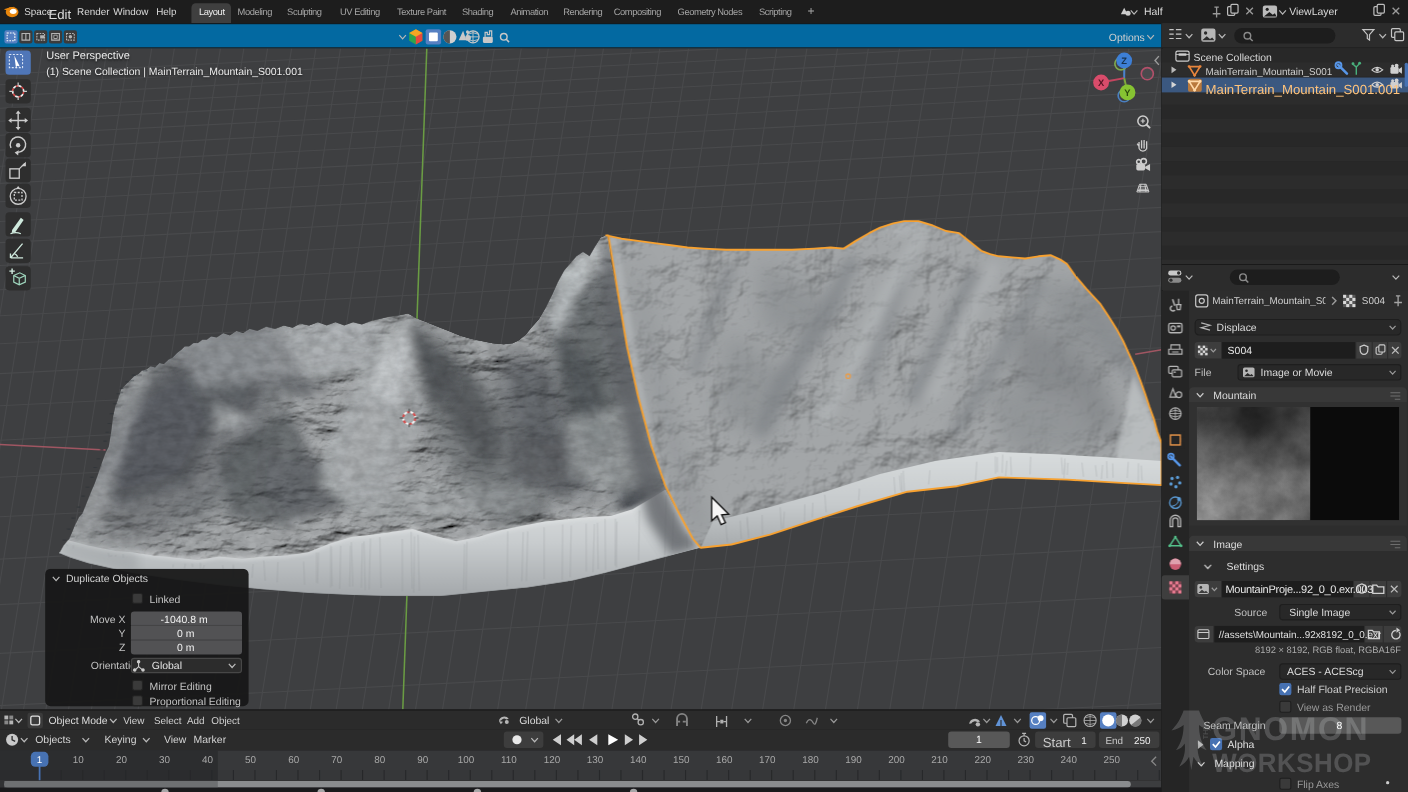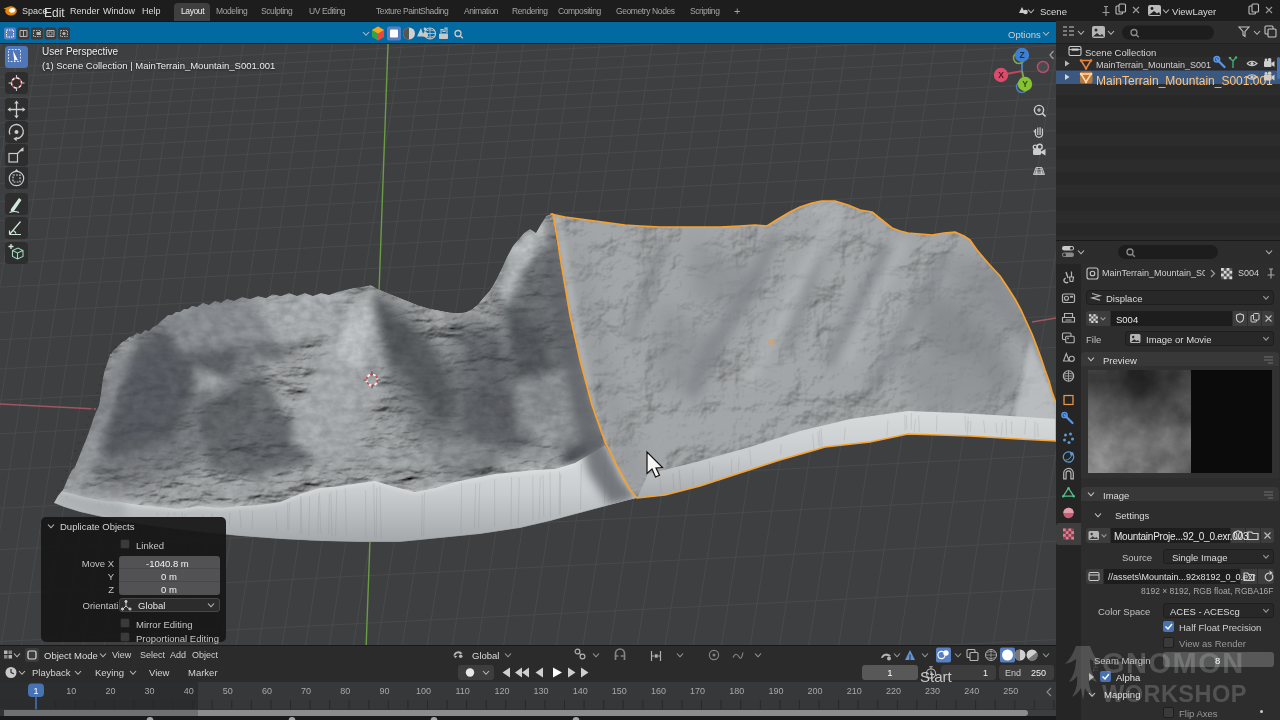--- a/index.html
+++ b/index.html
@@ -18,21 +18,21 @@
 <span class="t" style="left:22px;top:7px;color:#dadada;font-size:9px">Space</span>
 <span class="t" style="left:44px;top:7px;color:#dadada;font-size:12px">Edit</span>
 <span class="t" style="left:70px;top:7px;color:#dadada;font-size:9px">Render</span>
 <span class="t" style="left:103px;top:7px;color:#dadada;font-size:9px">Window</span>
 <span class="t" style="left:142px;top:7px;color:#dadada;font-size:9px">Help</span>
 <div class="abs" style="left:174px;top:3px;width:36px;height:18px;background:#3f3f3f;border-radius:4px 4px 0 0"></div>
 <span class="tt" style="left:181px;color:#f0f0f0">Layout</span>
 <span class="tt" style="left:216px">Modeling</span>
 <span class="tt" style="left:261px">Sculpting</span>
 <span class="tt" style="left:309px">UV Editing</span>
-<span class="tt" style="left:376px">Texture Paint</span>
+<span class="tt" style="left:361px">Texture Paint</span>
 <span class="tt" style="left:420px">Shading</span>
 <span class="tt" style="left:464px">Animation</span>
 <span class="tt" style="left:512px">Rendering</span>
 <span class="tt" style="left:558px">Compositing</span>
 <span class="tt" style="left:616px">Geometry Nodes</span>
 <span class="tt" style="left:690px">Scripting</span>
 <span class="t" style="left:734px;top:6px;color:#a5a5a5;font-size:11px">+</span>
 <svg class="abs" style="left:1014px;top:0" width="266" height="21">
   <g transform="translate(3,4)">
         <path d="M2 9 L5 3 L8 9 Z" fill="#ccc"></path>
@@ -52,21 +52,21 @@
         <circle cx="138" cy="8.5" r="1.4" fill="#1d1d1d"></circle>
         <path d="M135 15 L140 11 L143 13.5 L145 12 L146.5 15 Z" fill="#1d1d1d"></path>
       </g>
 <path d="M149.0 9.5 L152.0 12.8 L155.0 9.5" stroke="#b8b8b8" stroke-width="1.1" fill="none"></path>
   <g fill="none" stroke="#bdbdbd" stroke-width="1.1">
         <rect x="235" y="6" width="6.5" height="8" rx="1"></rect>
         <rect x="238" y="4" width="6.5" height="8" rx="1" fill="#1d1d1d"></rect>
       </g>
   <path d="M252 7 L258 13 M258 7 L252 13" stroke="#9a9a9a" stroke-width="1.2"></path>
 </svg>
-<span class="t" style="left:1040px;top:7px;color:#dadada">Scene</span>
+<span class="t" style="left:1040px;top:7px;color:#dadada">Half</span>
 <span class="t" style="left:1172px;top:7px;color:#dadada">ViewLayer</span>
 </div>
 <div class="abs" style="left:0;top:21px;width:1056px;height:23px;background:#0369a1;border-top:1px solid #151515;border-bottom:1px solid #1a1a1a">
 <svg class="abs" style="left:0;top:0" width="480" height="23">
   <rect x="4" y="5.5" width="12" height="12" rx="2" fill="#5680c2"></rect>
   <rect x="6.5" y="8" width="7" height="7" fill="none" stroke="#fff" stroke-width="1" stroke-dasharray="1.5 1"></rect>
   <rect x="17.5" y="5.5" width="12" height="12" rx="2" fill="#3b3b3b"></rect>
   <path d="M20 8.5 h7 v6 h-7 z M23.5 8.5 v6" fill="none" stroke="#b5b5b5" stroke-width="1"></path>
   <rect x="31" y="5.5" width="12" height="12" rx="2" fill="#3b3b3b"></rect>
   <path d="M33.5 8.5 h7 v6 h-7 z" fill="none" stroke="#b5b5b5" stroke-width="1" stroke-dasharray="1.5 1"></path>
@@ -615,25 +615,25 @@
   </g>
   <rect x="862" y="2" width="56" height="15" rx="3" fill="#585858"></rect>
   <text x="890" y="12.5" font-size="9.5" fill="#fff" text-anchor="middle" font-family="Liberation Sans">1</text>
   <g fill="none" stroke="#b5b5b5" stroke-width="1.1">
         <circle cx="931" cy="10.5" r="4.6"></circle>
         <path d="M931 7.8 v2.7 l1.8 0.9 M929.2 3.8 h3.6 M931 3.8 v2"></path>
       </g>
   <rect x="941" y="2" width="55" height="15" rx="3" fill="#3d3d3d"></rect>
   <rect x="999" y="2" width="55" height="15" rx="3" fill="#3d3d3d"></rect>
 </svg>
-<span class="t" style="left:32px;top:5px">Playback</span>
+<span class="t" style="left:32px;top:5px">Objects</span>
 <span class="t" style="left:95px;top:5px">Keying</span>
 <span class="t" style="left:149px;top:5px">View</span>
-<span class="t" style="left:188px;top:5px">Marker</span>
-<span class="t" style="left:920px;top:5.5px;color:#c9c9c9;font-size:15px">Start</span>
+<span class="t" style="left:176px;top:5px">Marker</span>
+<span class="t" style="left:948px;top:5.5px;color:#c9c9c9;font-size:12px">Start</span>
 <span class="t" style="left:983px;top:5.5px;color:#f0f0f0;font-size:9px">1</span>
 <span class="t" style="left:1005px;top:5.5px;color:#c9c9c9;font-size:9px">End</span>
 <span class="t" style="left:1031px;top:5.5px;color:#f0f0f0;font-size:9px">250</span>
 </div>
 <svg class="abs" style="left:0;top:682px" width="1056" height="38">
     <rect x="0" y="0" width="1056" height="18" fill="#37383a"></rect>
     <rect x="0" y="0" width="198" height="18" fill="#2c2d2f"></rect>
     <rect x="0" y="18" width="1056" height="9.5" fill="#363739"></rect>
     <rect x="0" y="18" width="198" height="9.5" fill="#2b2c2e"></rect>
     <line x1="36.0" y1="18" x2="36.0" y2="27.5" stroke="#27282a" stroke-width="1"></line>
@@ -959,21 +959,21 @@
     <path d="M138.3 6.2 L141.0 9.1 L143.7 6.2" stroke="#999" stroke-width="1.1" fill="none"></path>
   </svg>
 <span class="t" style="left:1146px;top:334.5px;color:#dcdcdc">Image or Movie</span>
 <div class="abs" style="left:1081px;top:352px;width:198px;height:14px;background:#383838;border-radius:4px 4px 0 0"></div>
 <svg class="abs" style="left:1081px;top:352px" width="198" height="14">
     <path d="M7.0 5.5 L10.0 8.8 L13.0 5.5" stroke="#ccc" stroke-width="1.1" fill="none"></path>
     <g stroke="#6e6e6e" stroke-width="1">
       <path d="M183 5 h9 M183 8 h9 M187 11 h5"></path>
     </g>
   </svg>
-<span class="t" style="left:1103px;top:355.5px;color:#dcdcdc">Preview</span>
+<span class="t" style="left:1103px;top:355.5px;color:#dcdcdc">Mountain</span>
 <div class="abs" style="left:1081px;top:366px;width:198px;height:112px;background:#313131"></div>
 <svg class="abs" style="left:1088px;top:370px" width="184" height="103">
 <defs>
  <filter id="cloudf" x="0" y="0" width="100%" height="100%">
    <feTurbulence type="fractalNoise" baseFrequency="0.035 0.035" numOctaves="5" seed="4" result="n"></feTurbulence>
    <feColorMatrix in="n" type="matrix" values="0 0 0 0 0  0 0 0 0 0  0 0 0 0 0  0.45 0.45 0.45 0 0"></feColorMatrix>
    <feComposite in2="SourceAlpha" operator="in"></feComposite>
  </filter>
  <radialGradient id="cg1" cx="0.55" cy="0.08" r="0.75">
         <stop offset="0" stop-color="#2c2c2c" stop-opacity="0.95"></stop>

